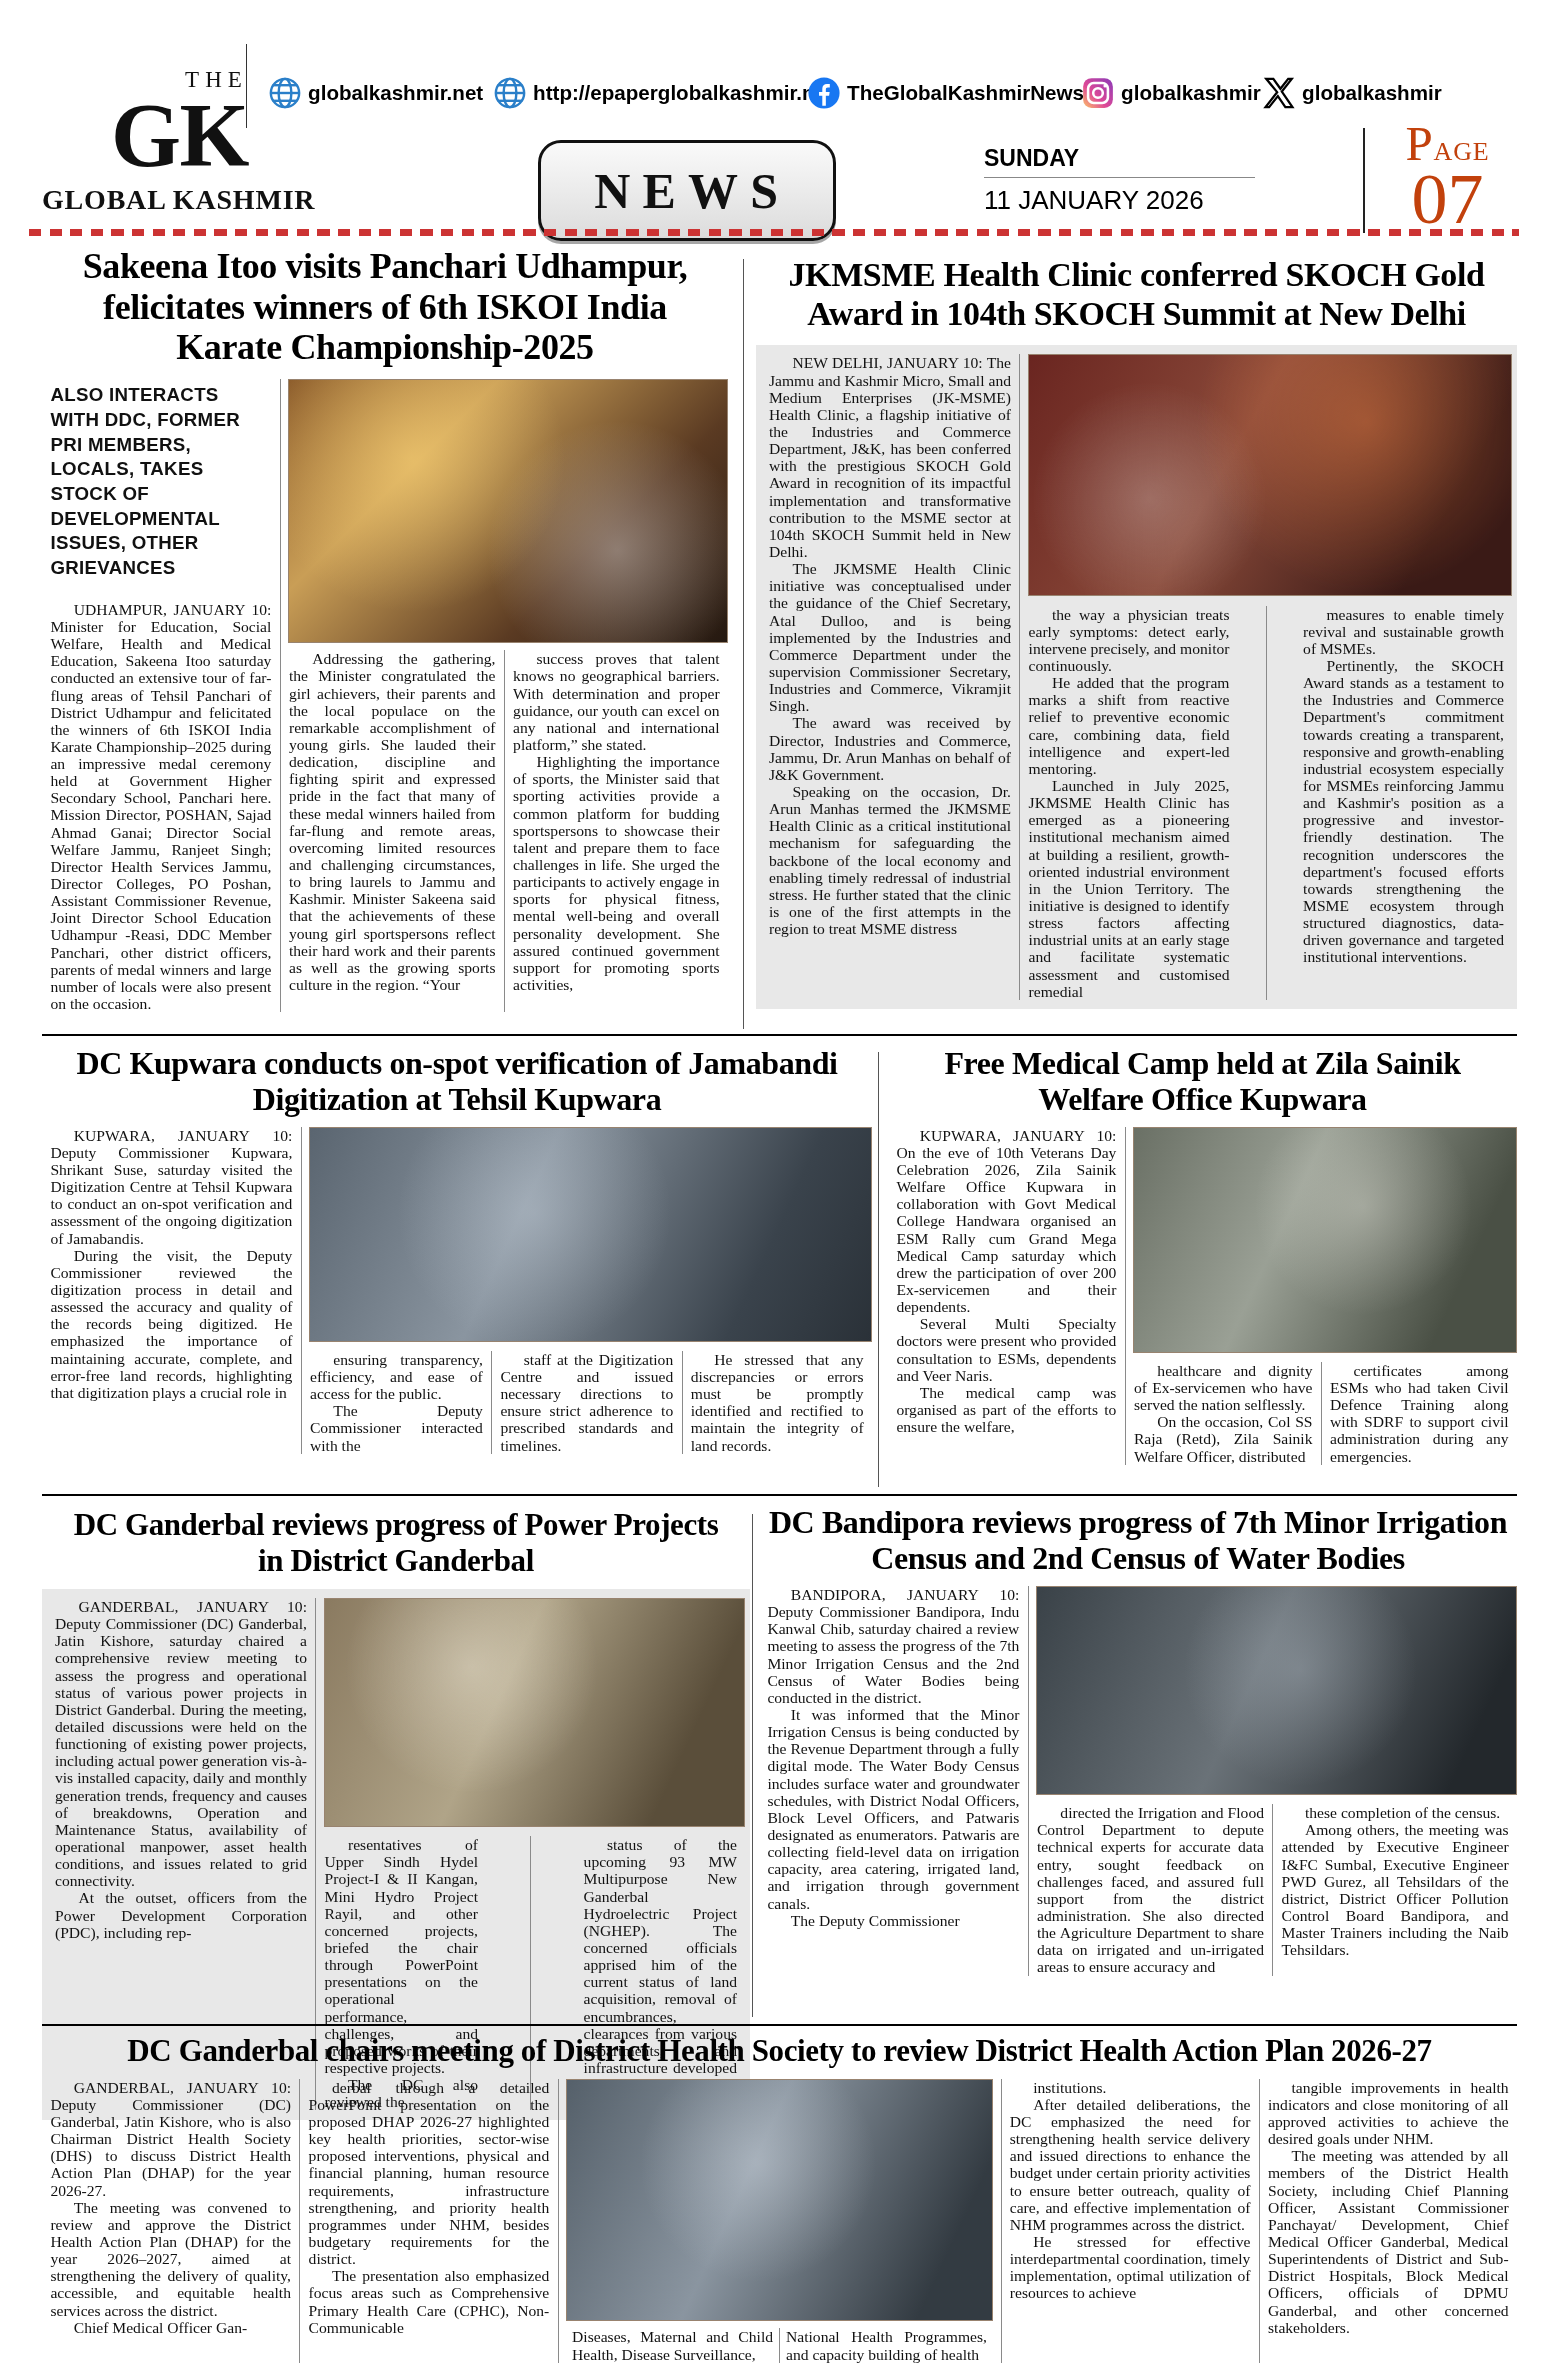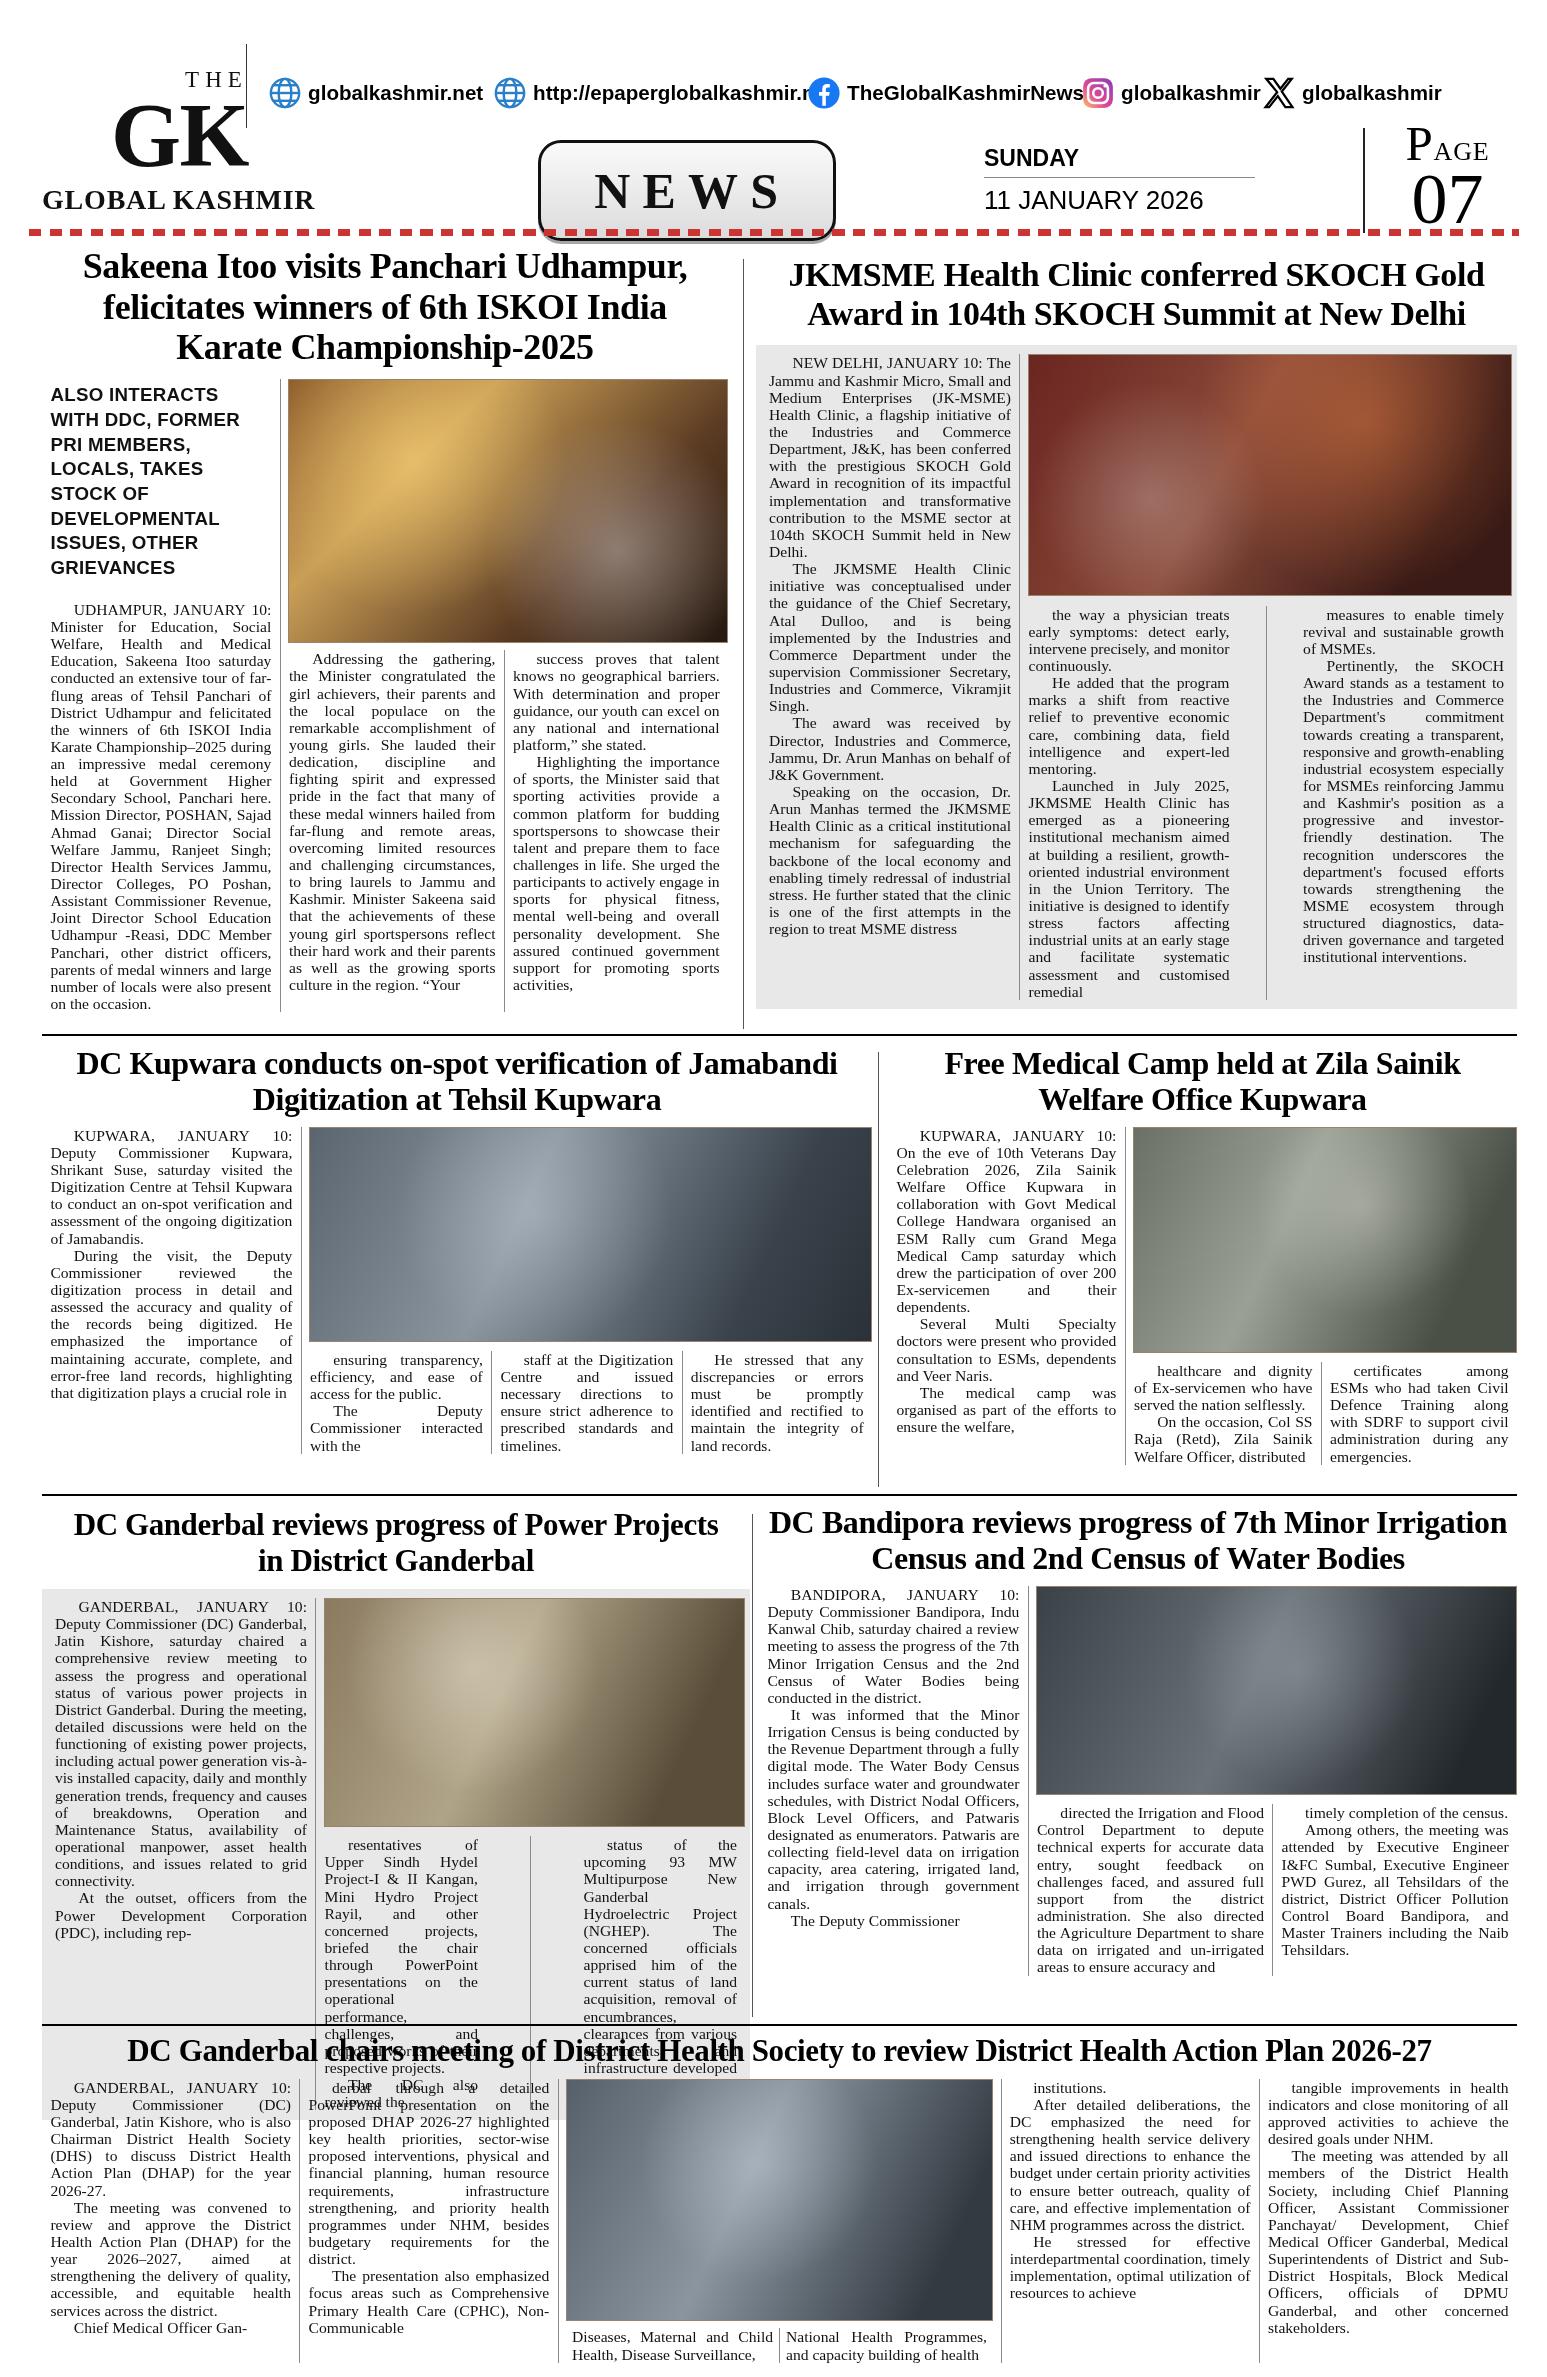--- a/index.html
+++ b/index.html
@@ -27,21 +27,21 @@
             display:flex;align-items:center;justify-content:center;
             font-size:50px;letter-spacing:12.2px;font-weight:600;padding-left:10.7px;}
 
   .datebox{position:absolute;left:984px;top:145px;width:274px;
            font-family:"Liberation Sans",sans-serif;color:#000;}
   .datebox .day{font-size:23px;font-weight:800;letter-spacing:0;}
   .datebox .dline{border:none;border-top:1.5px solid #888;margin:5.3px 0 6.9px 0;width:271px;}
   .datebox .ddate{font-size:26px;font-weight:400;letter-spacing:0;}
 
   .page-divider{position:absolute;left:1363px;top:128px;width:1.5px;height:105px;background:#222;}
-  .pagebox{position:absolute;left:1377px;top:124px;width:141px;text-align:center;color:#000000;}
+  .pagebox{position:absolute;left:1377px;top:124px;width:141px;text-align:center;color:#c2410c;}
   .pagebox .pword{font-size:26px;font-weight:500;letter-spacing:0.8px;}
   .pagebox .pword .pbig{font-size:49px;line-height:.8;}
   .pagebox .pnum{font-size:72px;line-height:.85;font-weight:500;margin-top:1.5px;}
 
   .red-dashes{position:absolute;left:29px;top:229px;width:1490px;height:6.9px;
               background:repeating-linear-gradient(90deg,#cc3333 0 12.2px,transparent 12.2px 20.6px);}
 
   
   .article{position:absolute;}
   .hl{font-weight:700;text-align:center;color:#000;margin:0 auto;letter-spacing:-0.4px;}
@@ -380,21 +380,21 @@
         </div>
       <div class="vr"></div>
       <div class="rightwrap">
         <div class="photo ph-a6"></div>
         <div class="subcols">
           <div class="col">
               <p>directed the Irrigation and Flood Control Department to depute technical experts for accurate data entry, sought feedback on challenges faced, and assured full support from the district administration. She also directed the Agriculture Department to share data on irrigated and un-irrigated areas to ensure accuracy and</p>
             </div>
           <div class="vr"></div>
           <div class="col">
-              <p>timely completion of the census.</p>
+              <p>these completion of the census.</p>
               <p>Among others, the meeting was attended by Executive Engineer I&amp;FC Sumbal, Executive Engineer PWD Gurez, all Tehsildars of the district, District Officer Pollution Control Board Bandipora, and Master Trainers including the Naib Tehsildars.</p>
             </div>
         </div>
       </div>
     </div>
   </section>
 
   <div class="hrule" style="top:2024px;"></div>
 
   <section class="article a7">

